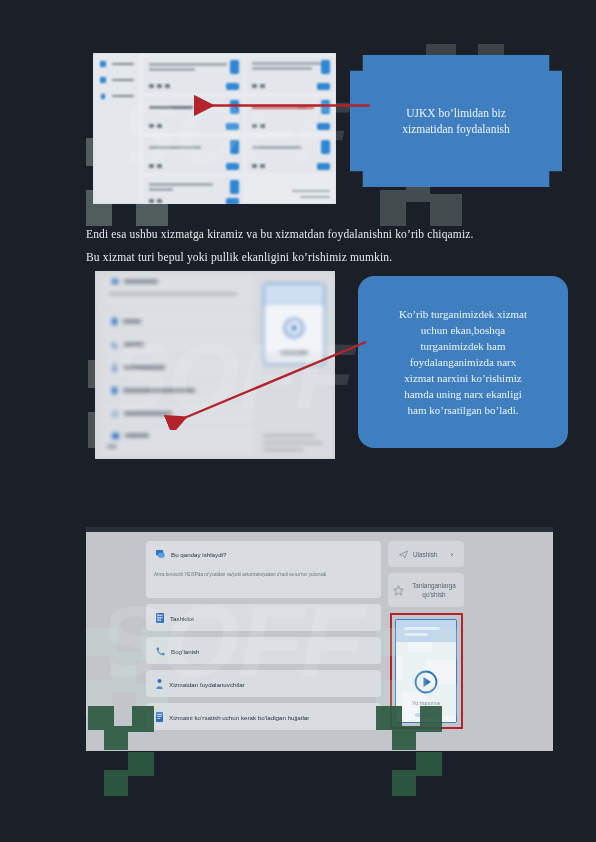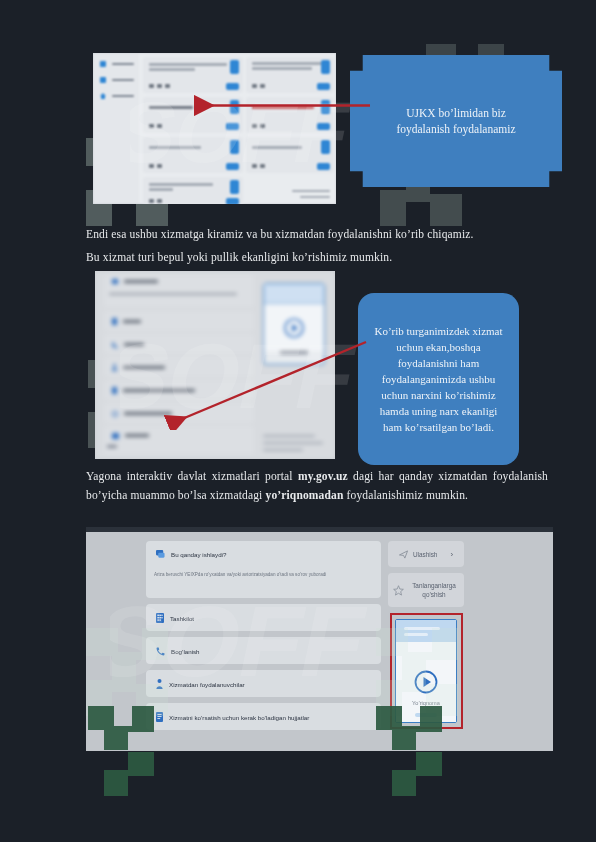--- a/index.html
+++ b/index.html
@@ -244,21 +244,21 @@
     <defs>
       <marker id="ahL1" markerWidth="9" markerHeight="9" refX="8" refY="4.5" orient="auto-start-reverse">
         <path d="M9,0 L9,9 L0,4.5 Z" fill="#b3232b"></path>
       </marker>
     </defs>
     <line x1="184" y1="13.5" x2="10" y2="13.5" stroke="#b3232b" stroke-width="2.4" marker-end="url(#ahL1)"></line>
   </svg>
 
   <div class="callout snip" style="left:350px;top:55px;width:212px;height:132px;">
     <span class="l" style="font-size:11.5px;">UJKX bo’limidan biz</span>
-    <span class="l" style="font-size:11.5px;">foydalanish foydalanamiz</span>
+    <span class="l" style="font-size:11.5px;">xizmatidan foydalanish</span>
   </div>
 
   <div class="para" style="left:86px;top:248px;width:470px;">Bu xizmat turi bepul yoki pullik ekanligini ko’rishimiz mumkin.</div>
   <div class="para" style="left:86px;top:225px;width:470px;">Endi esa ushbu xizmatga kiramiz va bu xizmatdan foydalanishni ko’rib chiqamiz.</div>
 
   <div class="shot" style="left:95px;top:271px;width:240px;height:188px;">
     <div class="mk-wrap blur2" style="background:#d8dbdf;">
 
       <div class="mk-panel" style="left:9px;top:4px;width:150px;height:32px;"></div>
       <div class="mk-row" style="left:9px;top:5px;width:150px;height:11px;background:transparent;">
@@ -351,33 +351,30 @@
 
   <svg class="arrow" style="left:158px;top:338px;width:210px;height:92px;" viewBox="0 0 210 92">
     <defs>
       <marker id="ahL2" markerWidth="9" markerHeight="9" refX="8" refY="4.5" orient="auto-start-reverse">
         <path d="M9,0 L9,9 L0,4.5 Z" fill="#b3232b"></path>
       </marker>
     </defs>
     <line x1="208" y1="4" x2="12" y2="86" stroke="#b3232b" stroke-width="2.4" marker-end="url(#ahL2)"></line>
   </svg>
 
-  <div class="callout round" style="left:358px;top:276px;width:161px;height:172px;font-size:11px;margin-top:17px;">
+  <div class="callout round" style="left:358px;top:276px;width:210px;height:172px;font-size:11px;">
     <span class="l">Ko’rib turganimizdek xizmat</span>
     <span class="l">uchun ekan,boshqa</span>
-    <span class="l">foydalanishni ham</span>
-    <span class="l">foydalanganimizda ushbu</span>
-    <span class="l">uchun narxini ko’rishimiz</span>
+    <span class="l">turganimizdek ham</span>
+    <span class="l">foydalanganimizda narx</span>
+    <span class="l">xizmat narxini ko’rishimiz</span>
     <span class="l">hamda uning narx ekanligi</span>
     <span class="l">ham ko’rsatilgan bo’ladi.</span>
   </div>
 
-  <div class="para just" style="left:86px;top:467px;width:462px;">
-    <span>Yagona interaktiv davlat xizmatlari portal </span><b>my.gov.uz</b><span> dagi har qanday xizmatdan foydalanish bo’yicha muammo bo’lsa xizmatdagi </span><b>yo’riqnomadan</b><span> foydalanishimiz mumkin.</span>
-  </div>
 
   <div class="shot" style="left:86px;top:527px;width:467px;height:224px;background:#c2c6cb;">
     <div class="shot-inner blurlite">
 
       <div style="position:absolute;left:0;top:0;right:0;height:5px;background:#2b313a;"></div>
 
       <div class="mk-panel" style="left:60px;top:14px;width:235px;height:57px;background:#d9dde1;"></div>
       <div class="mk-row" style="left:62px;top:20px;width:230px;height:14px;background:transparent;">
         <span class="mk-ico">
           <svg width="9" height="9" viewBox="0 0 10 10">

